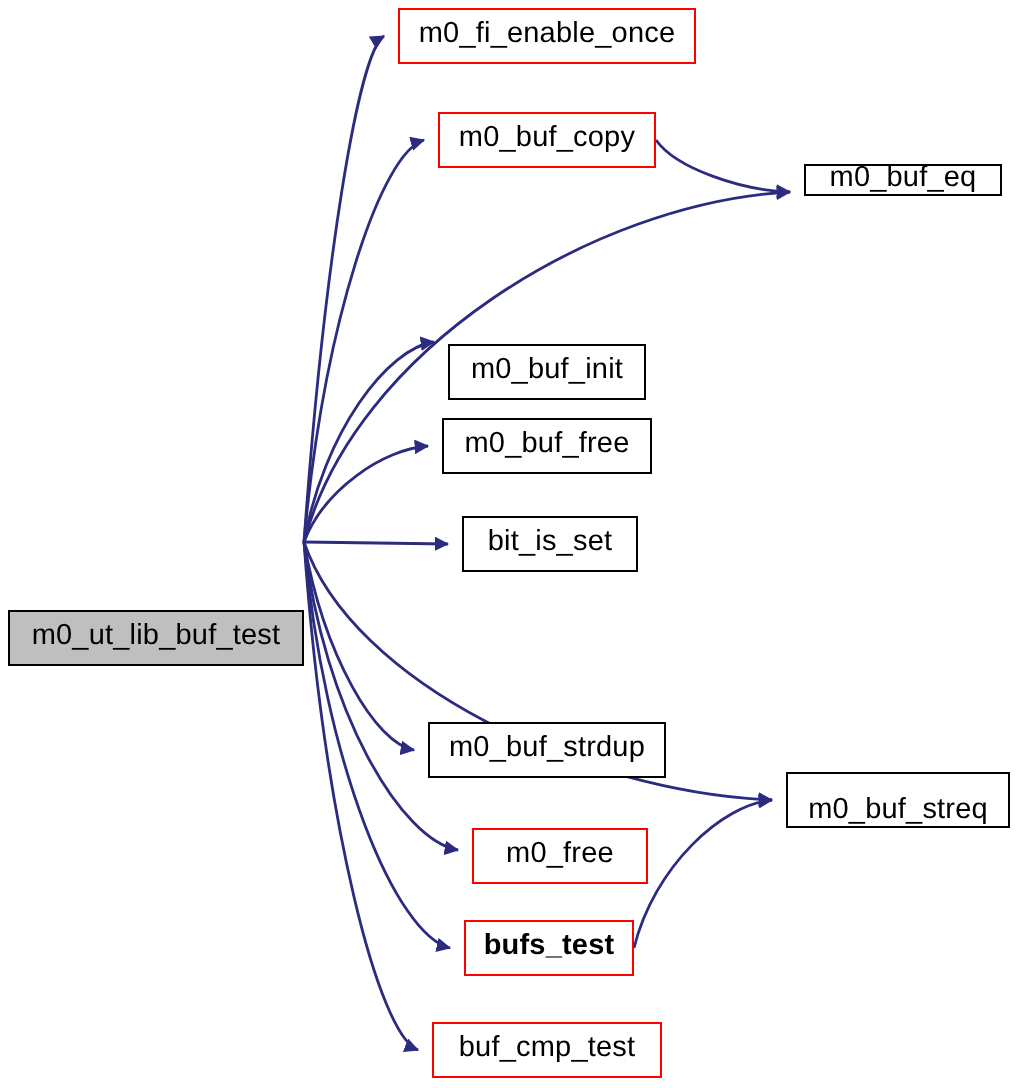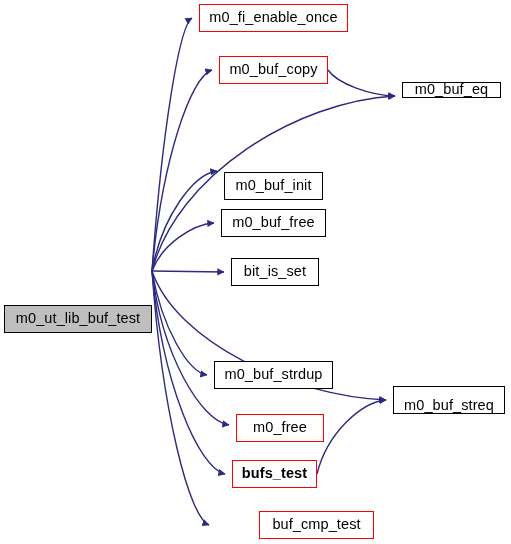--- a/index.html
+++ b/index.html
@@ -101,20 +101,20 @@
       </div>
       <div class="node" style="left: 214px; top: 361px; width: 119px; height: 28px;">
         <span class="node-label">m0_buf_strdup</span>
       </div>
       <div class="node red" style="left: 236px; top: 390px; width: 88px; height: 28px; margin-top: 24px;">
         <span class="node-label">m0_free</span>
       </div>
       <div class="node red" style="left: 232px; top: 460px; width: 85px; height: 28px; font-weight: bold;">
         <span class="node-label">bufs_test</span>
       </div>
-      <div class="node red" style="left: 216px; top: 511px; width: 115px; height: 28px; margin-left: 43px;">
+      <div class="node red" style="left: 216px; top: 511px; width: 115px; height: 28px;">
         <span class="node-label">buf_cmp_test</span>
       </div>
       <div class="node" style="left: 393px; top: 386px; width: 112px; height: 28px; align-items: flex-end;">
         <span class="node-label">m0_buf_streq</span>
       </div>
     </div>
 </div>
 
 </body></html>

